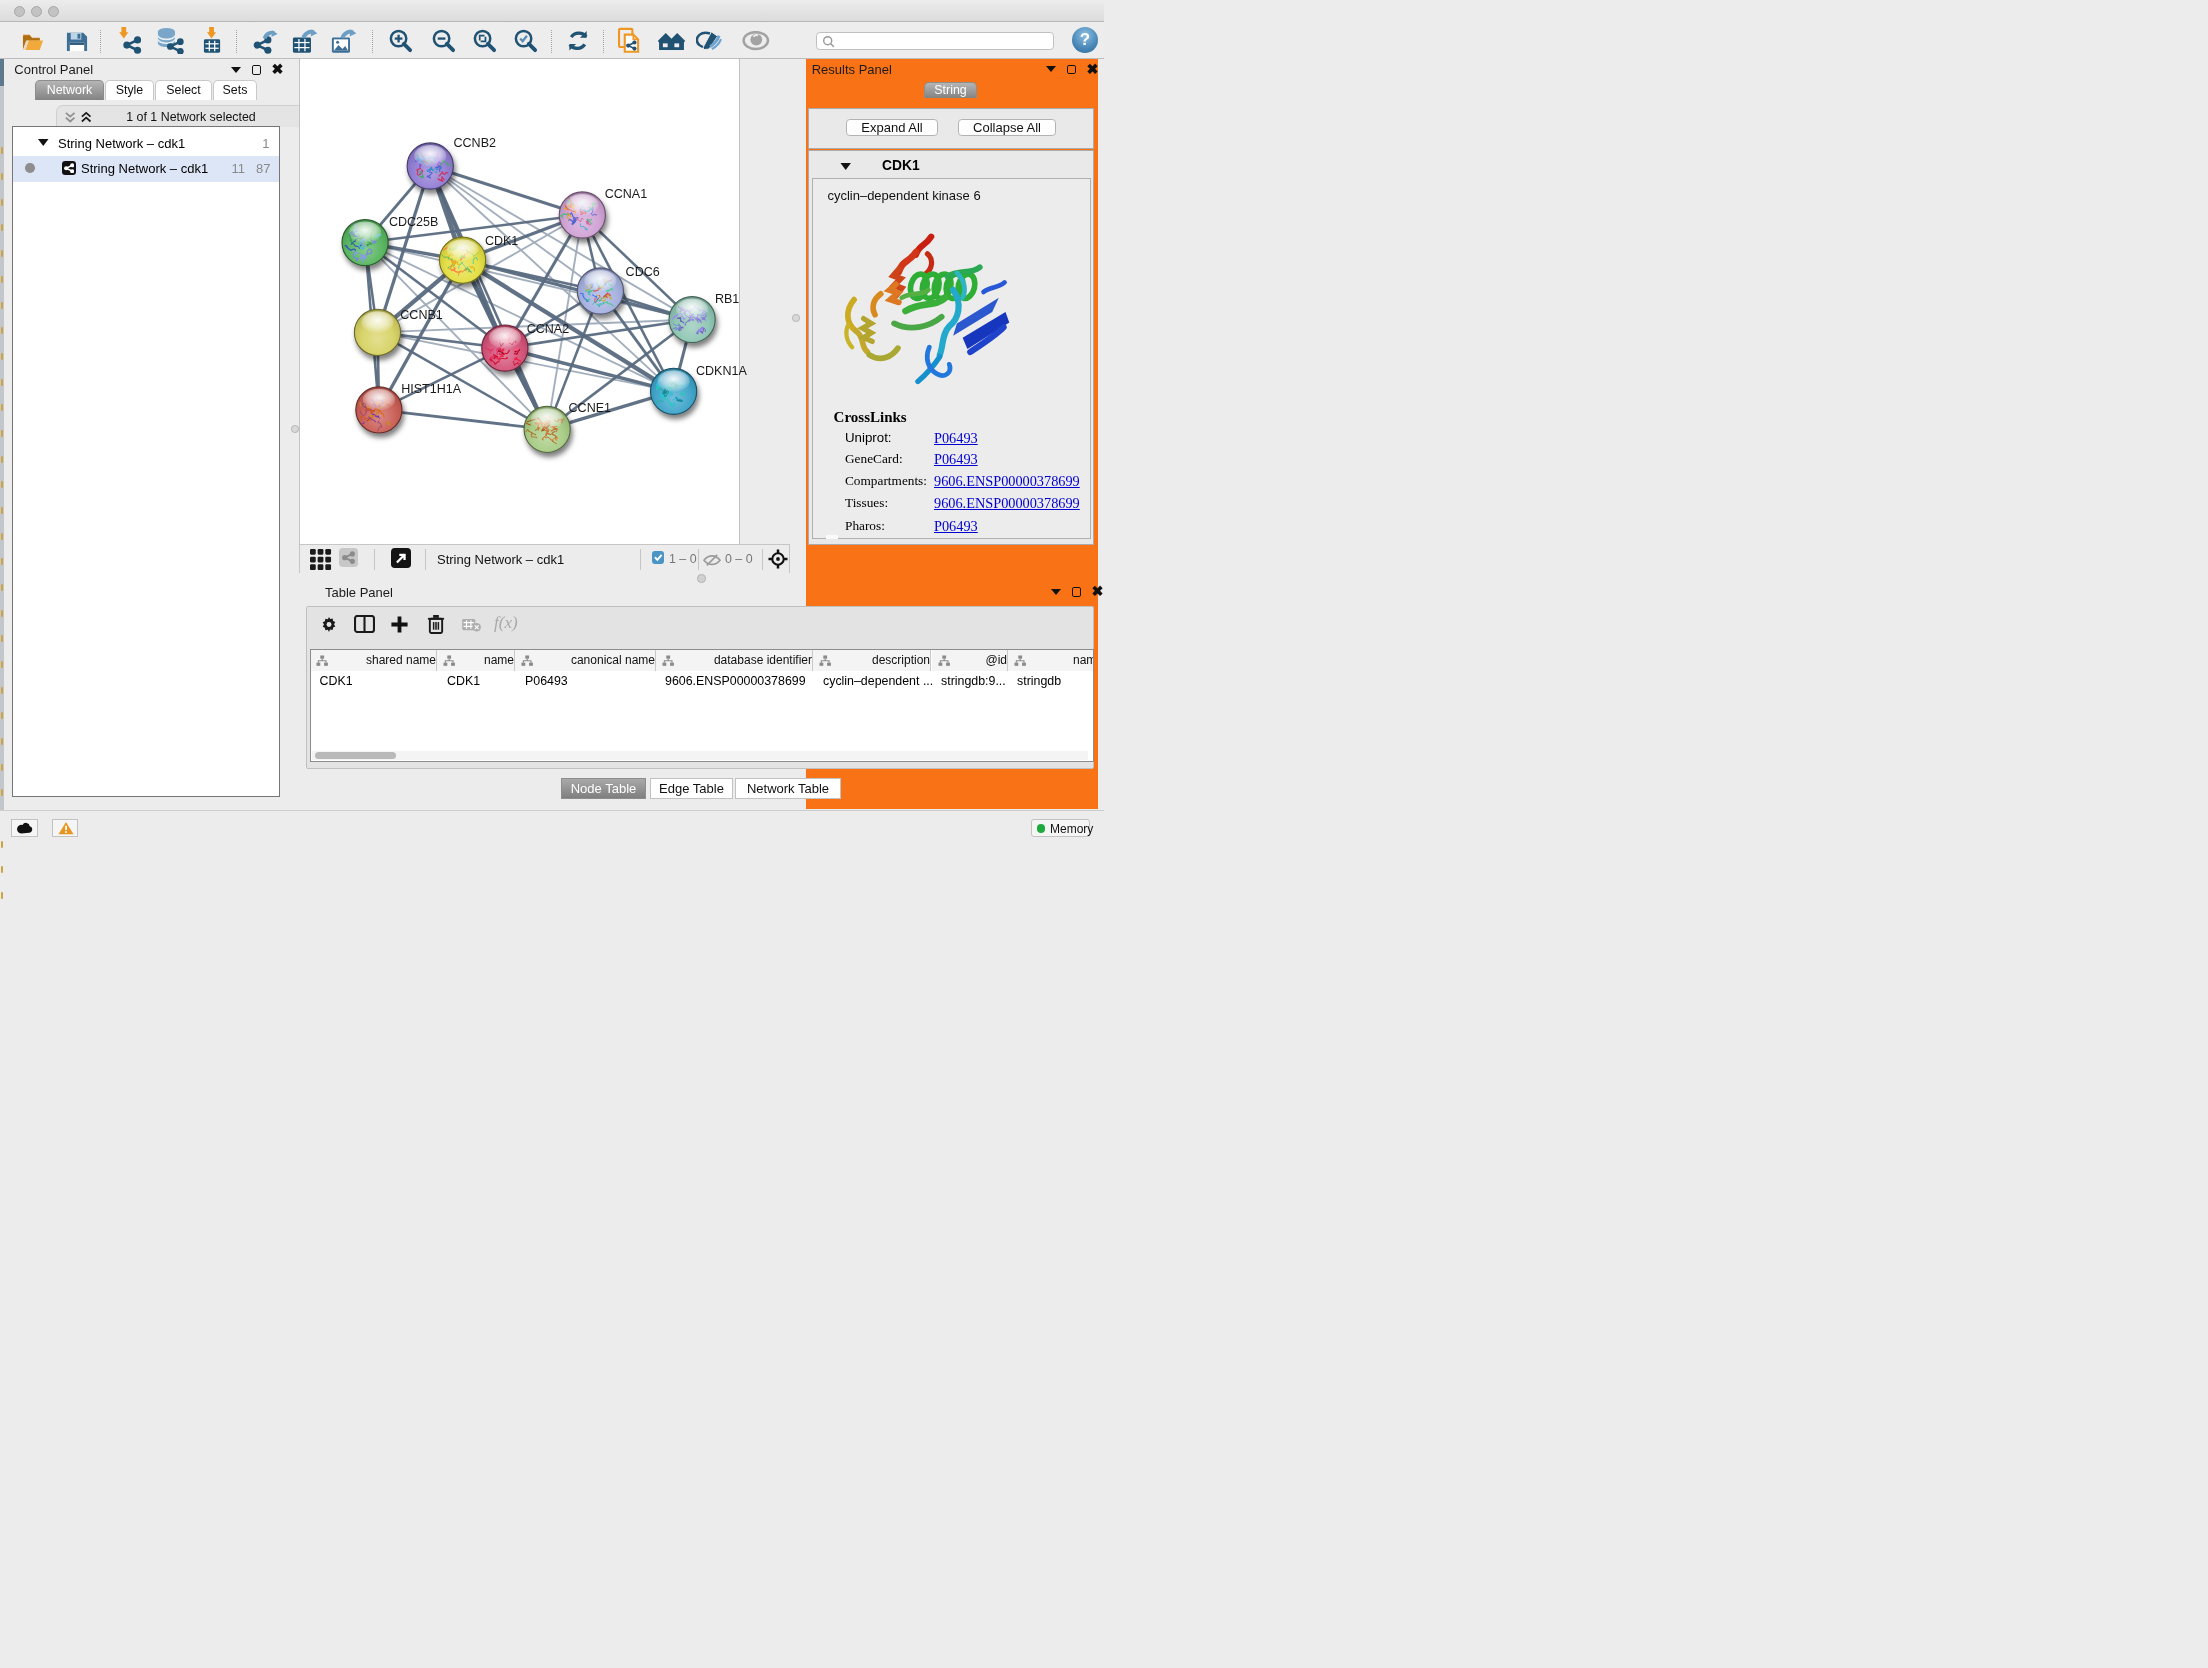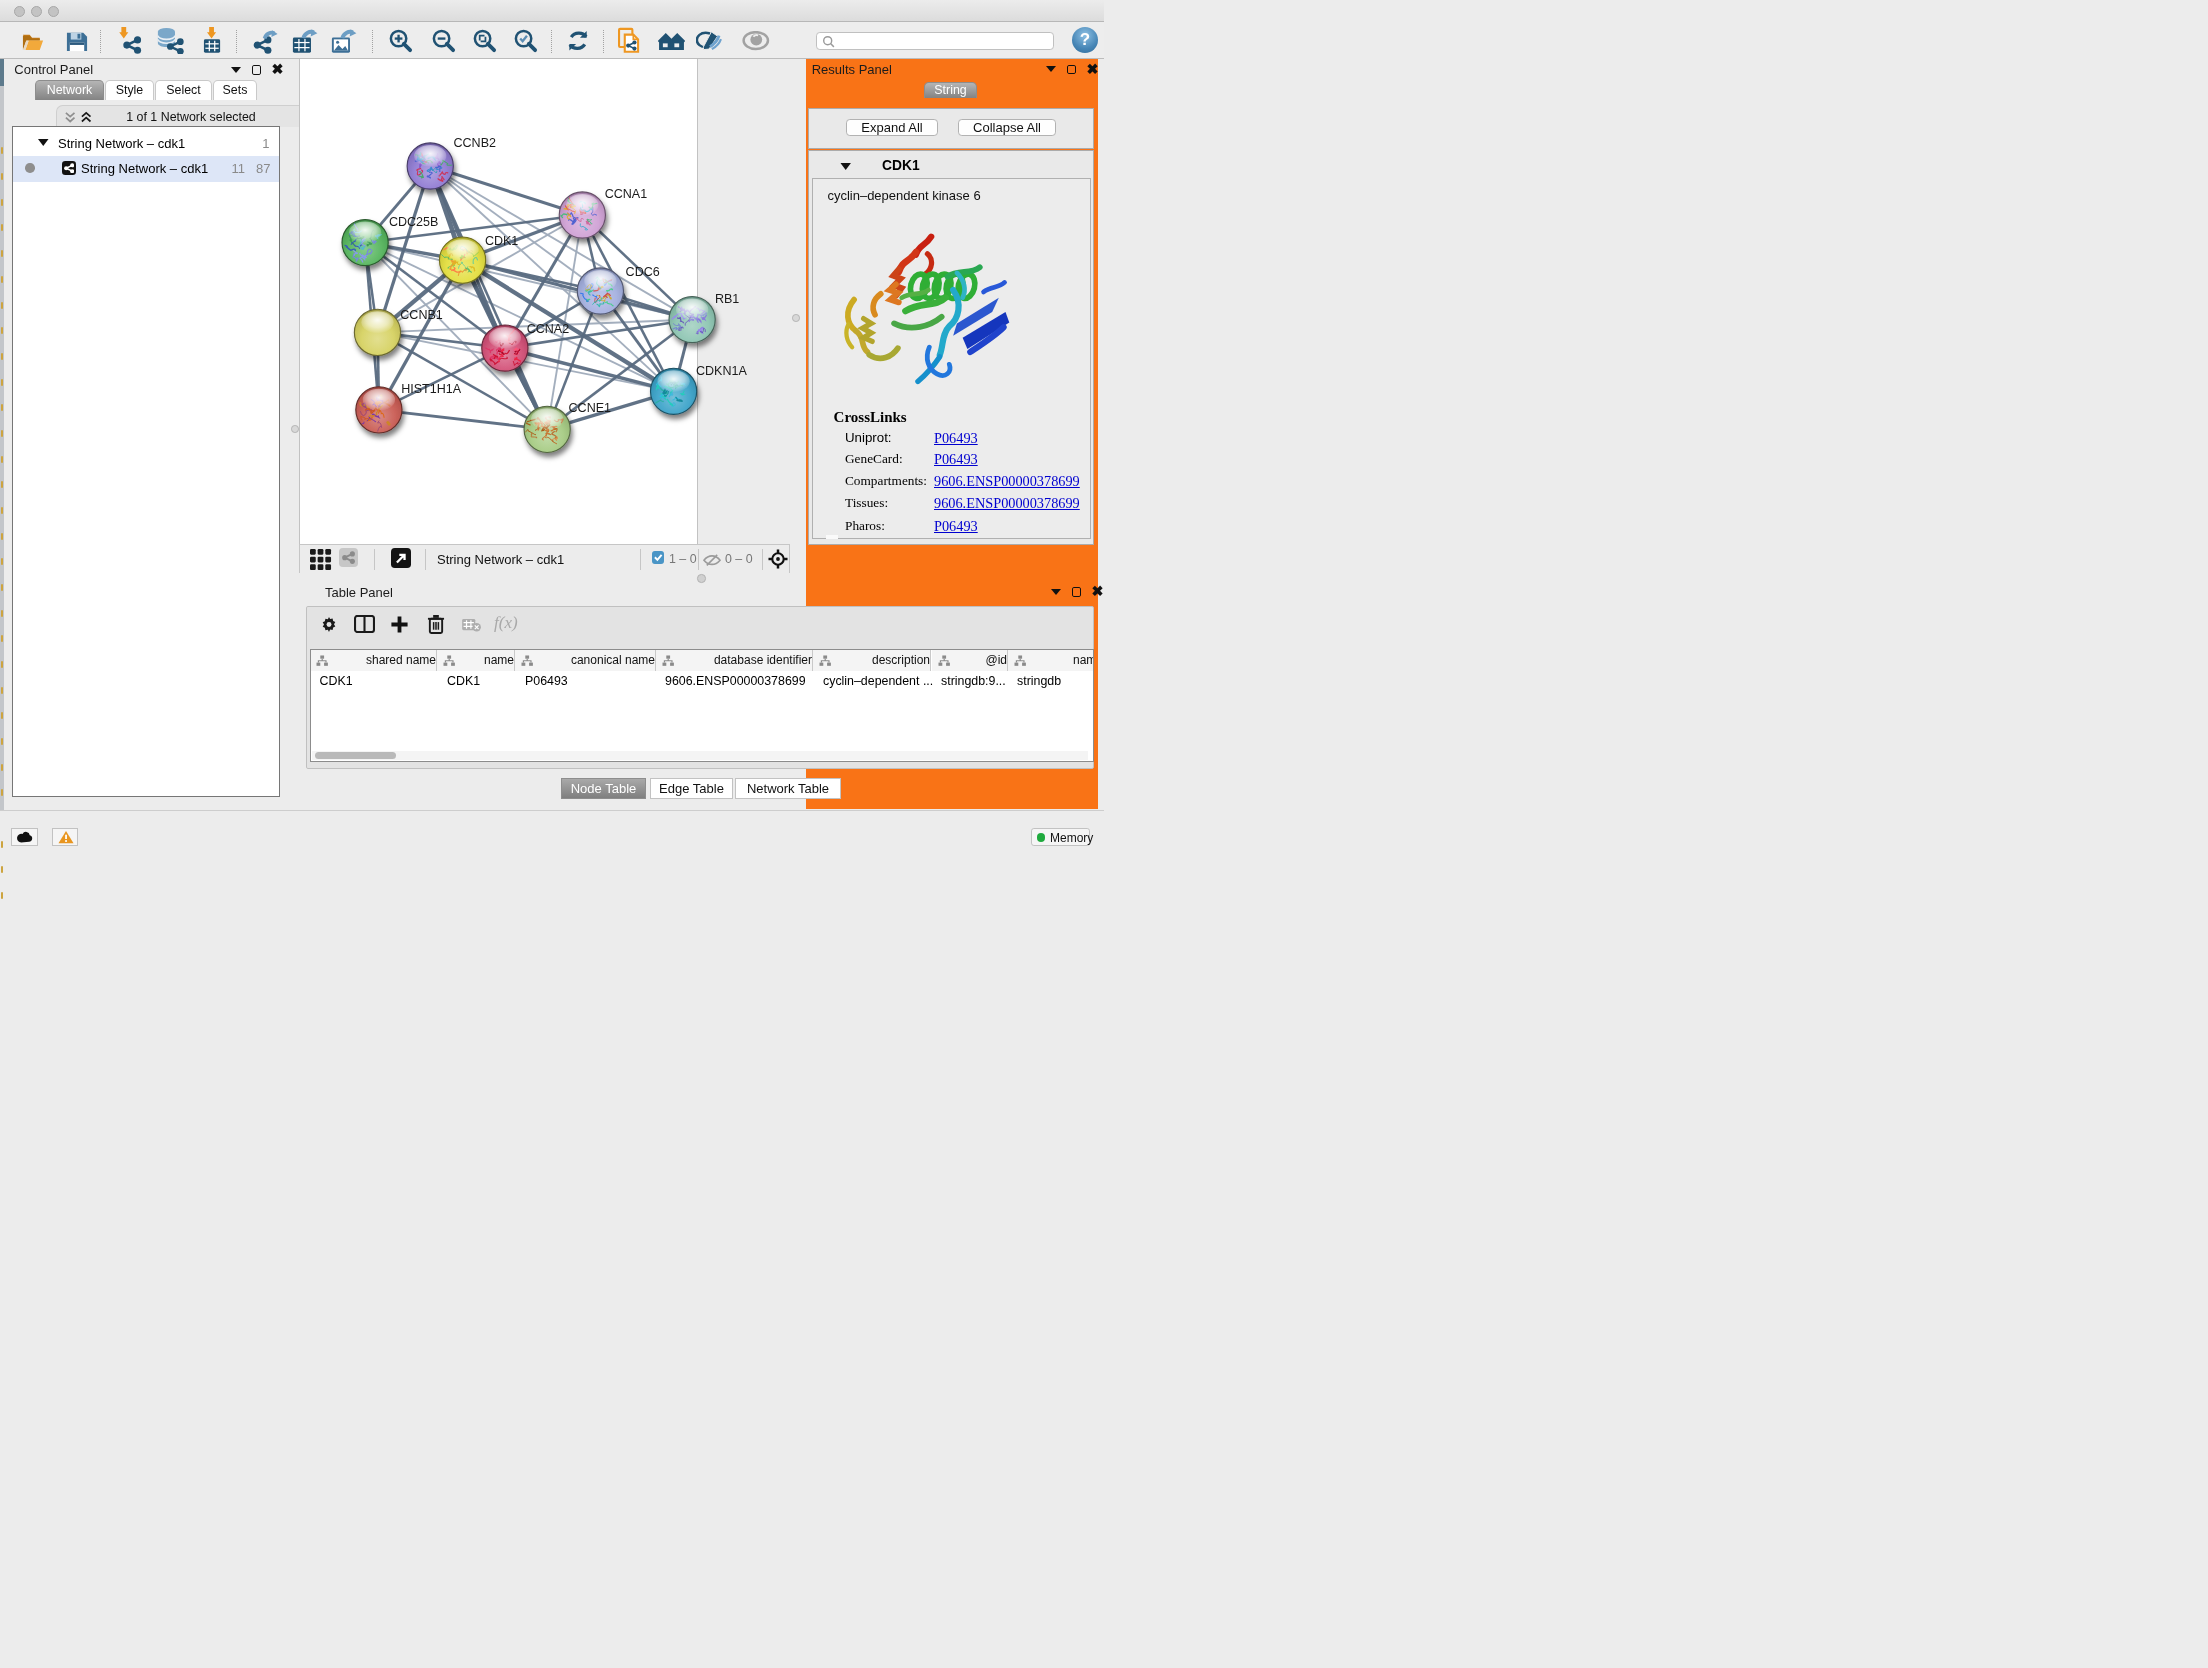--- a/index.html
+++ b/index.html
@@ -30,21 +30,21 @@
  border-radius:4.8px 4.8px 0 0;background:#fff;font-size:12.4px;color:#111;
  text-align:center;line-height:19px;}
 .tab.sel{background:linear-gradient(#b5b5b5,#838383);color:#fff;border-color:#8d8d8d;}
 #ctree{position:absolute;left:12px;top:126px;width:268px;height:671px;
  background:#fff;border:1px solid #767676;}
 #cbar{position:absolute;left:12px;top:105px;width:268px;height:22px;
  background:#e4e4e4;border:1px solid #cfcfcf;border-bottom:none;border-radius:6.7px 6.7px 0 0;margin-left:44px;}
 .trow{position:absolute;left:0;width:266px;height:26px;font-size:13px;color:#000;}
 .cnt{position:absolute;color:#8a8a8a;}
 
-#netcanvas{position:absolute;left:299px;top:59px;width:399px;height:485px;
+#netcanvas{position:absolute;left:299px;top:59px;width:441px;height:485px;
  background:#fff;border-left:1px solid #c2c2c2;border-right:1px solid #c2c2c2;}
 #nettb{position:absolute;left:299px;top:544px;width:491px;height:29px;
  background:#ececec;border:1px solid #c6c6c6;border-bottom:none;}
 .ntsep{position:absolute;top:3.8px;height:21px;width:0;border-left:1px solid #c6c6c6;}
 
 #rpanel{position:absolute;left:806px;top:59px;width:292px;height:750px;background:#f97316;}
 .gbtn{position:absolute;background:#fefefe;border:1px solid #b2b2b2;border-radius:3.8px;
  font-size:13px;color:#111;text-align:center;}
 
 #tpanel-inner{position:absolute;left:306px;top:606px;width:788px;height:163px;
@@ -52,21 +52,21 @@
 #ttable{position:absolute;left:310px;top:649px;width:784px;height:113px;
  background:#fff;border:1px solid #8c8c8c;overflow:hidden;}
 .th{position:absolute;top:0;height:21px;background:#f4f4f4;border-right:1px solid #c9c9c9;
  font-size:12px;color:#111;text-align:right;line-height:21px;}
 .td{position:absolute;top:22px;height:18px;font-size:12.4px;color:#000;line-height:18px;}
 .btab{position:absolute;top:778px;height:21px;border:1px solid #c2c2c2;background:#fff;
  font-size:13px;color:#111;text-align:center;line-height:20px;}
 .btab.sel{background:linear-gradient(#a9a9a9,#7f7f7f);color:#fff;border-color:#8d8d8d;}
 #statusbar{position:absolute;left:0;top:810px;width:1104px;height:24px;
  background:#ececec;border-top:1px solid #cdcdcd;}
-.sbtn{position:absolute;top:17px;height:18px;background:#f5f5f5;border:1px solid #c2c2c2;text-align:right;}
+.sbtn{position:absolute;top:8px;height:18px;background:#f5f5f5;border:1px solid #c2c2c2;text-align:right;}
 a.lnk{color:#0000d0;text-decoration:underline;}
 </style></head><body>
 <div id="titlebar">
     <div class="tl" style="left:14.3px"></div>
     <div class="tl" style="left:31px"></div>
     <div class="tl" style="left:48px"></div>
   </div>
 <div id="toolbar">
     <svg class="ticon" style="left:21px;top:6.7px" width="25" height="24" viewBox="0 0 26 25">
       <path d="M2 6 h7 l2.5 3 h8 v3 H5 z" fill="#c87d1a"></path>

